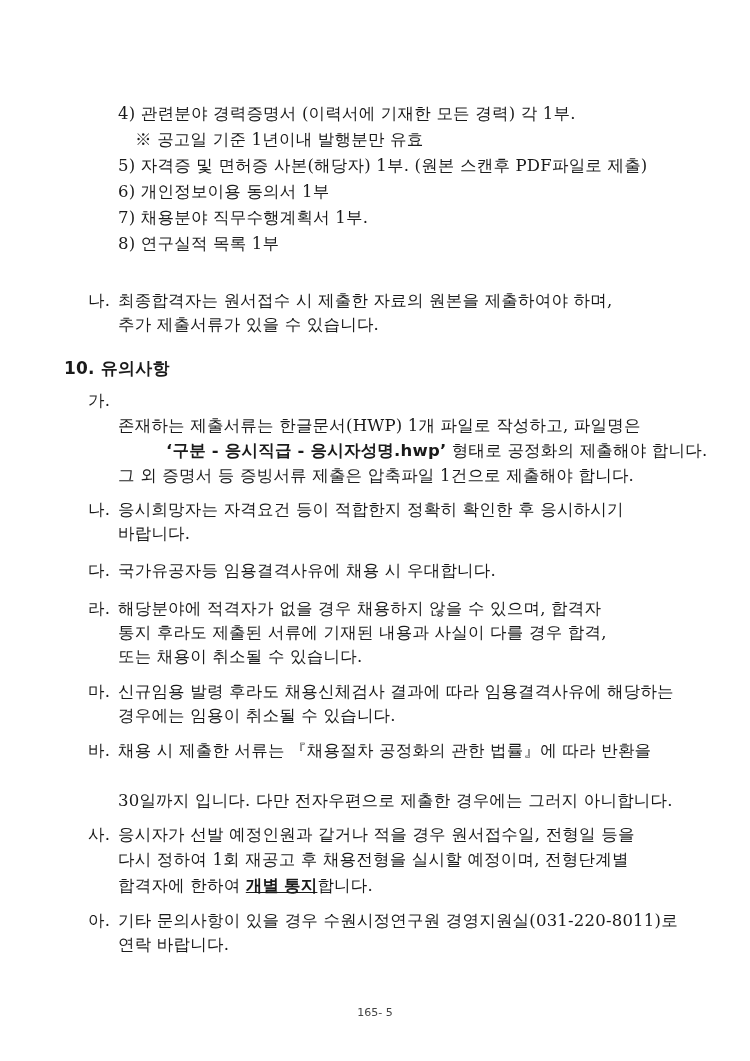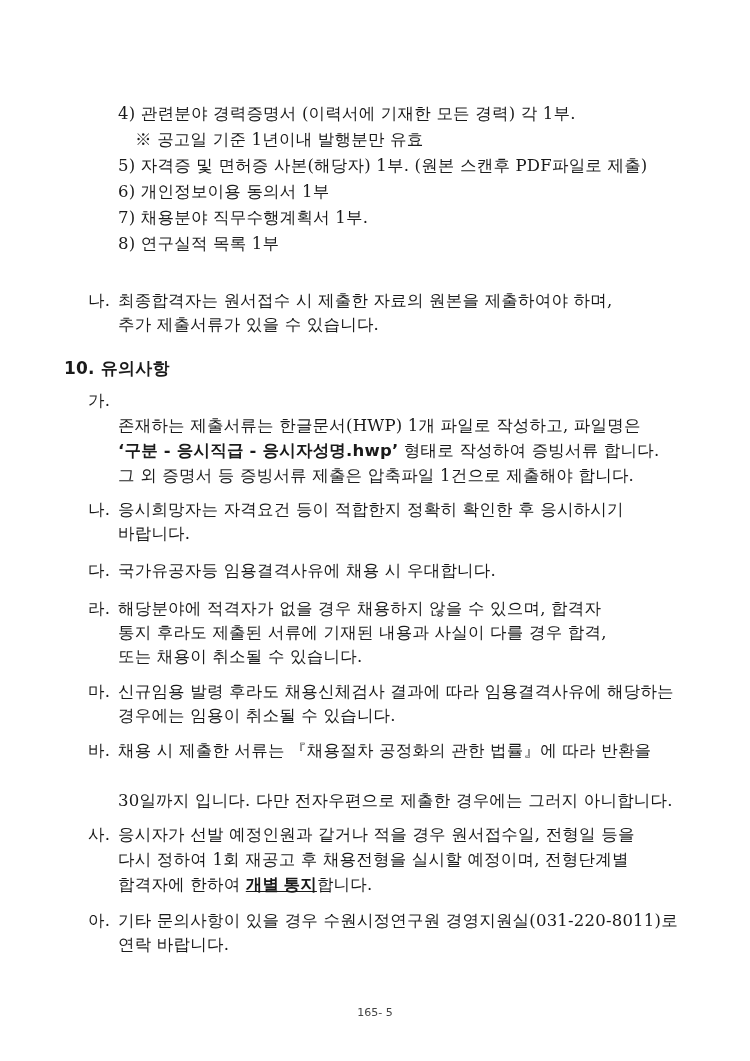--- a/index.html
+++ b/index.html
@@ -11,22 +11,22 @@
     .page { position: absolute; left: 0; top: 0; width: 750px; height: 1061px; }
     .line {
       position: absolute; white-space: nowrap;
       font-size: 16.5px; line-height: 22px; letter-spacing: 0.2px;
     }
     .sub { left: 118px; }
     .note { left: 135px; }
     .item { left: 88px; }
     .cont { left: 118px; }
     .heading { left: 88px; font-weight: bold; font-family: "DejaVu Sans", "Liberation Sans", sans-serif; font-size: 17px; }
-    .bold { font-weight: bold; font-family: "DejaVu Sans", "Liberation Sans", sans-serif; }
-    .u { text-decoration: underline; font-weight: bold; font-family: Liberation Serif, serif; }
+    .bold { font-weight: bold; font-family: "DejaVu Sans", "Liberation Sans", sans-serif; margin-left: 48px; }
+    .u { text-decoration: underline; font-weight: bold; font-family: Liberation Sans, sans-serif; }
     .footer { position: absolute; left: 0; width: 750px; top: 1006px; text-align: center; font-size: 11px; color: #444; font-family: "DejaVu Sans", sans-serif; }
   </style>
 </head>
 <body>
 
 <div class="page">
 
   <div class="line sub" style="top:103px">4) 관련분야 경력증명서 (이력서에 기재한 모든 경력) 각 1부.</div>
   <div class="line note" style="top:129px">※ 공고일 기준 1년이내 발행분만 유효</div>
   <div class="line sub" style="top:155px">5) 자격증 및 면허증 사본(해당자) 1부. (원본 스캔후 PDF파일로 제출)</div>
@@ -36,21 +36,21 @@
 
   <div class="line item" style="top:290px">나.</div>
   <div class="line cont" style="top:290px">최종합격자는 원서접수 시 제출한 자료의 원본을 제출하여야 하며,</div>
   <div class="line cont" style="top:314px">추가 제출서류가 있을 수 있습니다.</div>
 
   <div class="line heading" style="top:357px; left:64px">10. 유의사항</div>
 
   <div class="line item" style="top:390px">가.</div>
   <div class="line cont" style="top:415px">존재하는 제출서류는 한글문서(HWP) 1개 파일로 작성하고, 파일명은</div>
   <div class="line cont" style="top:440px">
-    <span class="bold">‘구분 - 응시직급 - 응시자성명.hwp’</span><span> 형태로 작성하여 증빙서류 합니다.</span>
+    <span class="bold">‘구분 - 응시직급 - 응시자성명.hwp’</span><span> 형태로 공정화의 제출해야 합니다.</span>
   </div>
   <div class="line cont" style="top:465px">그 외 증명서 등 증빙서류 제출은 압축파일 1건으로 제출해야 합니다.</div>
 
   <div class="line item" style="top:499px">나.</div>
   <div class="line cont" style="top:499px">응시희망자는 자격요건 등이 적합한지 정확히 확인한 후 응시하시기</div>
   <div class="line cont" style="top:523px">바랍니다.</div>
 
   <div class="line item" style="top:560px">다.</div>
   <div class="line cont" style="top:560px">국가유공자등 임용결격사유에 채용 시 우대합니다.</div>
 

